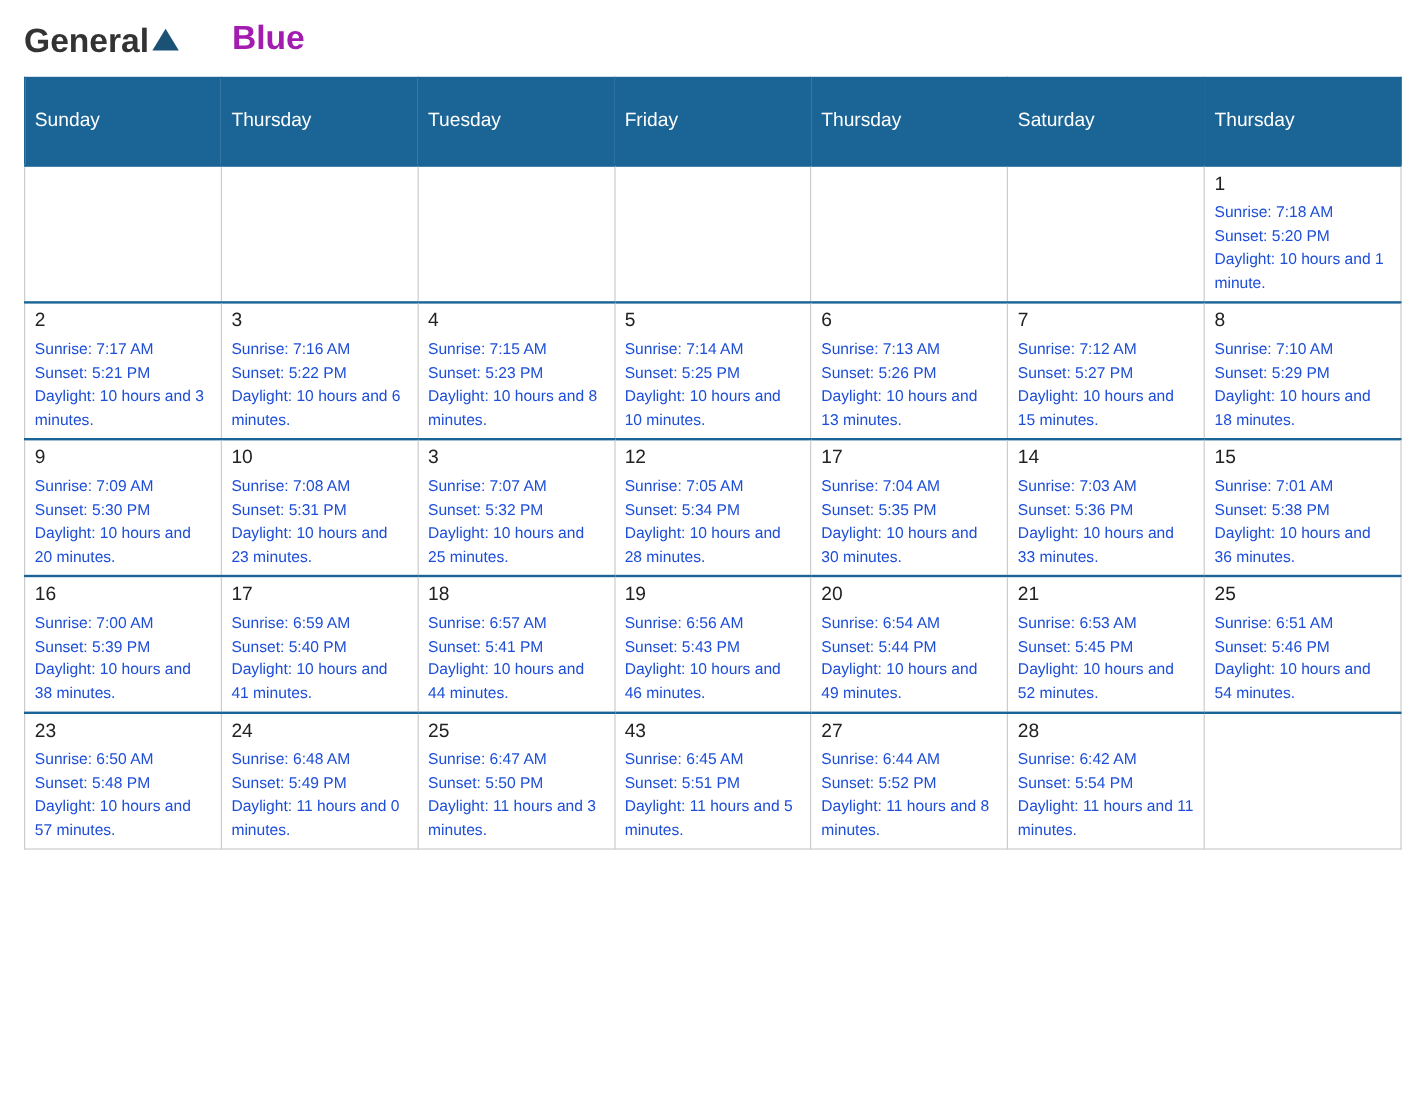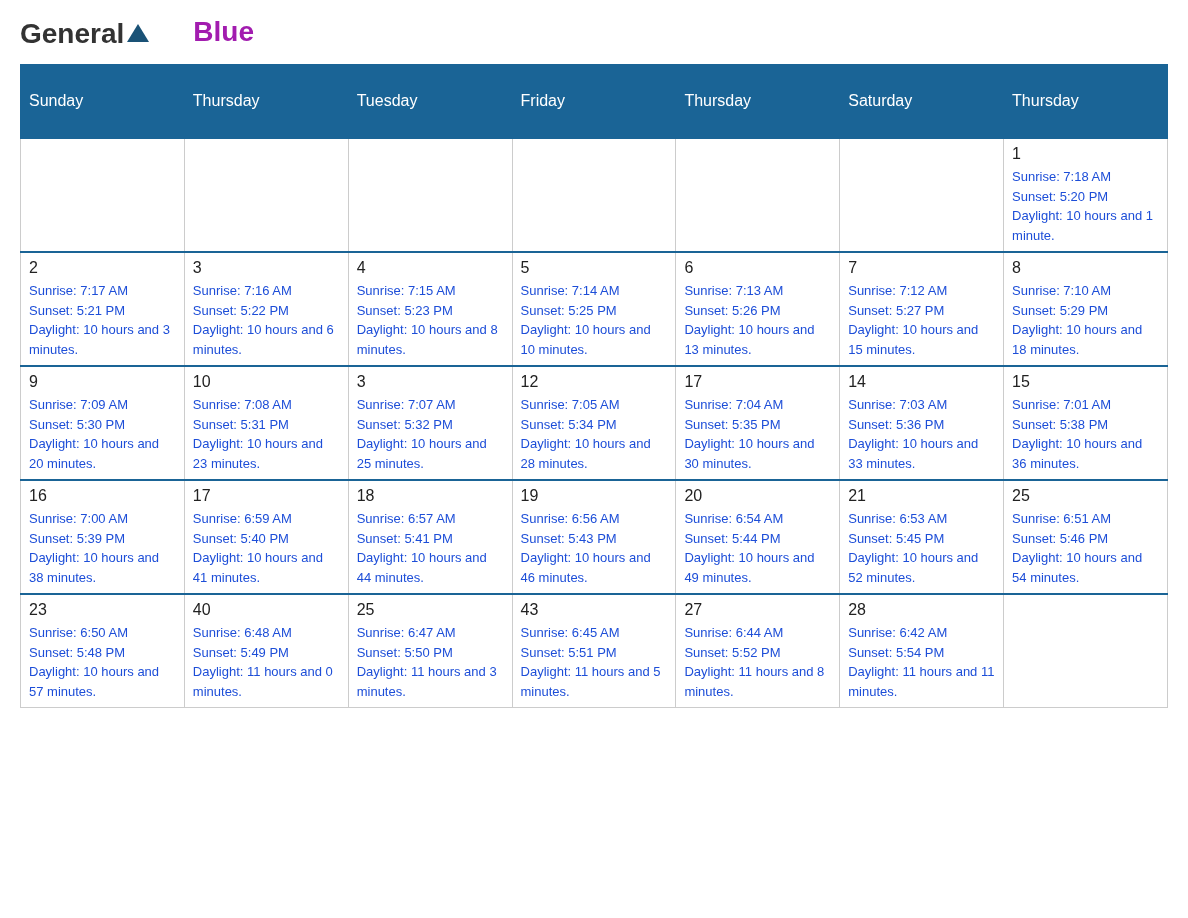--- a/index.html
+++ b/index.html
@@ -182,21 +182,21 @@
           <span class="day-number">25</span>
           <div class="day-info">Sunrise: 6:51 AM<br>Sunset: 5:46 PM<br>Daylight: 10 hours and 54 minutes.</div>
         </td>
       </tr>
       <tr>
         <td>
           <span class="day-number">23</span>
           <div class="day-info">Sunrise: 6:50 AM<br>Sunset: 5:48 PM<br>Daylight: 10 hours and 57 minutes.</div>
         </td>
         <td>
-          <span class="day-number">40</span>
+          <span class="day-number">24</span>
           <div class="day-info">Sunrise: 6:48 AM<br>Sunset: 5:49 PM<br>Daylight: 11 hours and 0 minutes.</div>
         </td>
         <td>
           <span class="day-number">25</span>
           <div class="day-info">Sunrise: 6:47 AM<br>Sunset: 5:50 PM<br>Daylight: 11 hours and 3 minutes.</div>
         </td>
         <td>
           <span class="day-number">43</span>
           <div class="day-info">Sunrise: 6:45 AM<br>Sunset: 5:51 PM<br>Daylight: 11 hours and 5 minutes.</div>
         </td>

